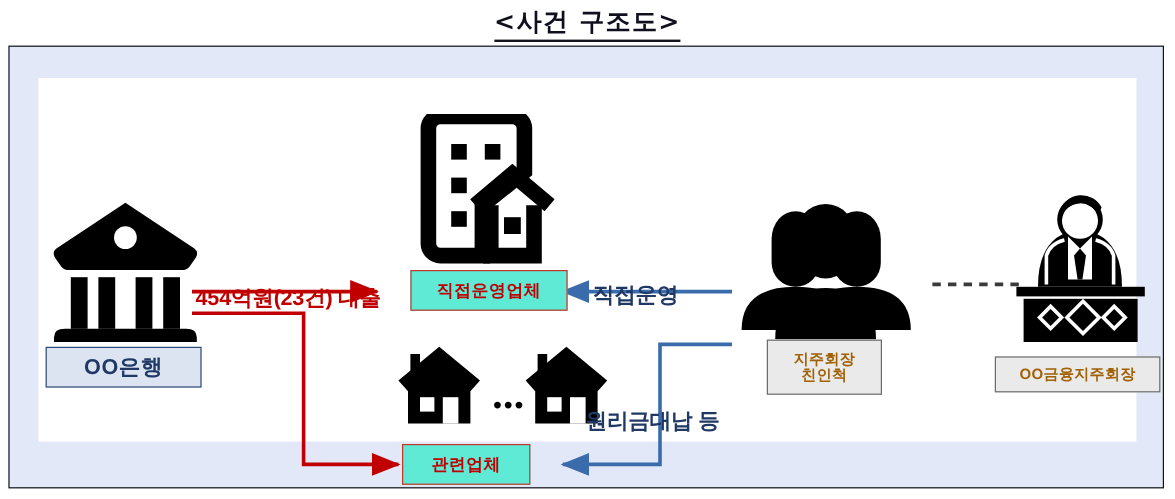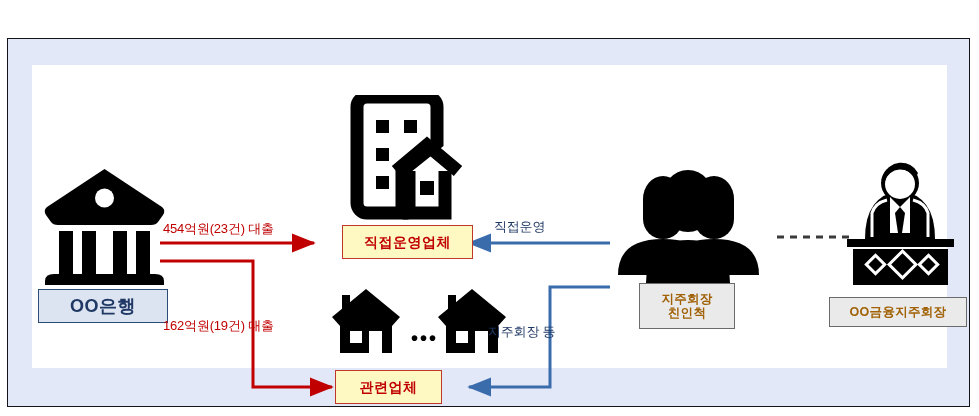--- a/index.html
+++ b/index.html
@@ -51,59 +51,63 @@
     white-space:pre-line;
   }
   .lbl-blue{
     background:#dce4f2;
     border:1.4px solid #2d4b77;
     color:#1f3864;
     font-size:18px;
     letter-spacing:.5px;
   }
   .lbl-cream{
-    background:#fef9c3;
+    background:#5eead4;
     border:1.8px solid #c0372a;
     color:#c00000;
     font-size:14px;
     letter-spacing:.5px;
   }
   .lbl-gray{
     background:#eaeaea;
     border:1.4px solid #6b6b6b;
     color:#a16207;
     font-size:12.5px;
     letter-spacing:.3px;
   }
 
   
   .icon{position:absolute;}
 
   
   .arrow-text{
     position:absolute;
-    font-size:13px;font-weight:normal;
+    font-size:18px;font-weight:bold;
     white-space:nowrap;
     letter-spacing:-.2px;
+    margin-top:16px;
   }
   .txt-red{color:#c00000;}
   .txt-blue{color:#1f3864;text-align:right;}
 
   .svg-layer{
     position:absolute;left:0;top:0;
     width:915px;height:303px;
     overflow:visible;
     pointer-events:none;
   }
 </style>
 </head>
 <body>
 
 <div class="page">
 
+  <div class="title-wrap">
+    <span class="title">&lt;사건 구조도&gt;</span>
+  </div>
 
   <div class="outer-frame">
     <div class="inner-panel">
 
       <svg class="svg-layer" viewBox="0 0 915 303">
         <defs>
           <marker id="ar-red" markerWidth="9" markerHeight="9" refX="7.4" refY="3.2" orient="auto" markerUnits="strokeWidth">
             <path d="M0,0 L8,3.2 L0,6.4 z" fill="#c00000"></path>
           </marker>
           <marker id="ar-blue" markerWidth="9" markerHeight="9" refX="7.4" refY="3.2" orient="auto" markerUnits="strokeWidth">
@@ -218,21 +222,20 @@
             <rect x="26" y="101" width="13" height="13" transform="rotate(45 32.5 107.5)"></rect>
             <rect x="50" y="98" width="19" height="19" transform="rotate(45 59.5 107.5)"></rect>
             <rect x="79" y="101" width="13" height="13" transform="rotate(45 85.5 107.5)"></rect>
           </g>
         </svg>
       </div>
       <div class="lbl-box lbl-gray" style="left:797px;top:232px;width:138px;height:30px;">OO금융지주회장</div>
 
       <div class="arrow-text txt-red" style="left:131px;top:155px;">454억원(23건) 대출</div>
 
-      <div class="arrow-text txt-red" style="left:131px;top:252px;">162억원(19건) 대출</div>
 
       <div class="arrow-text txt-blue" style="left:462px;top:153px;">직접운영</div>
 
-      <div class="arrow-text txt-blue" style="left:456px;top:258px;">지주회장 등</div>
+      <div class="arrow-text txt-blue" style="left:456px;top:258px;">원리금대납 등</div>
 
     </div>
   </div>
 </div>
 
 </body></html>

